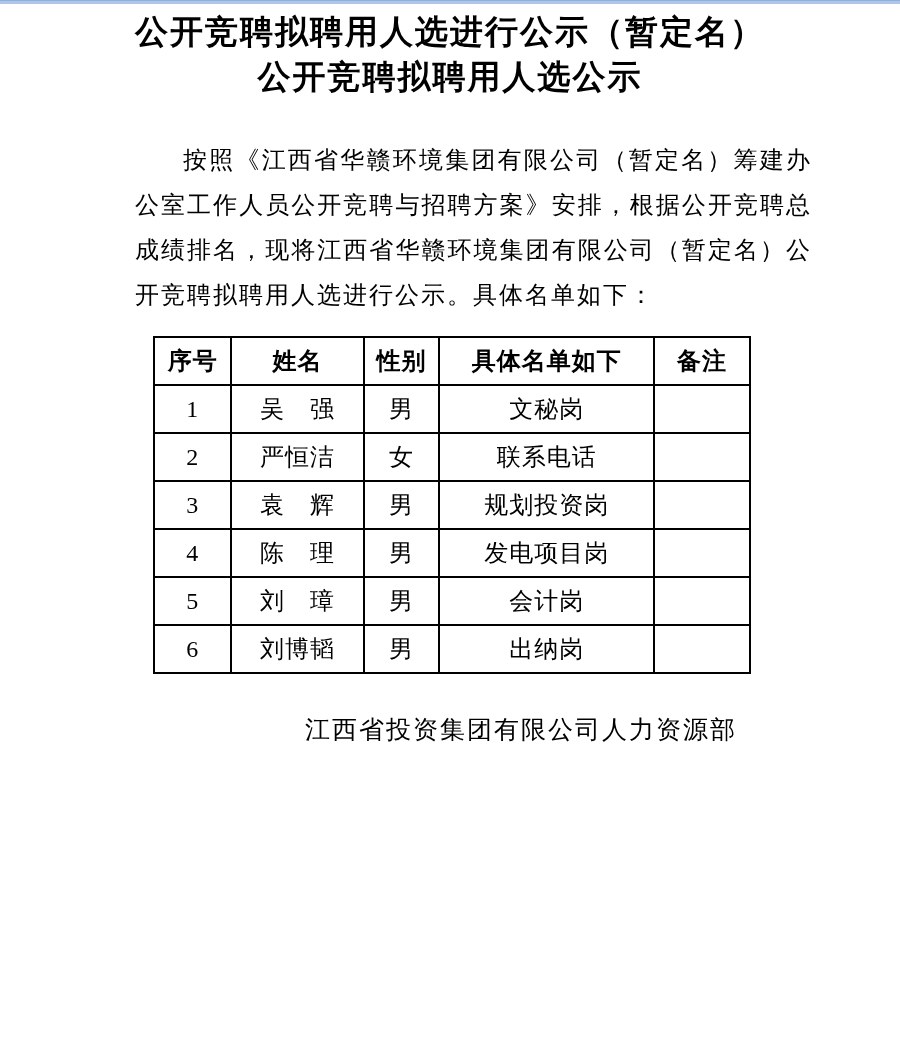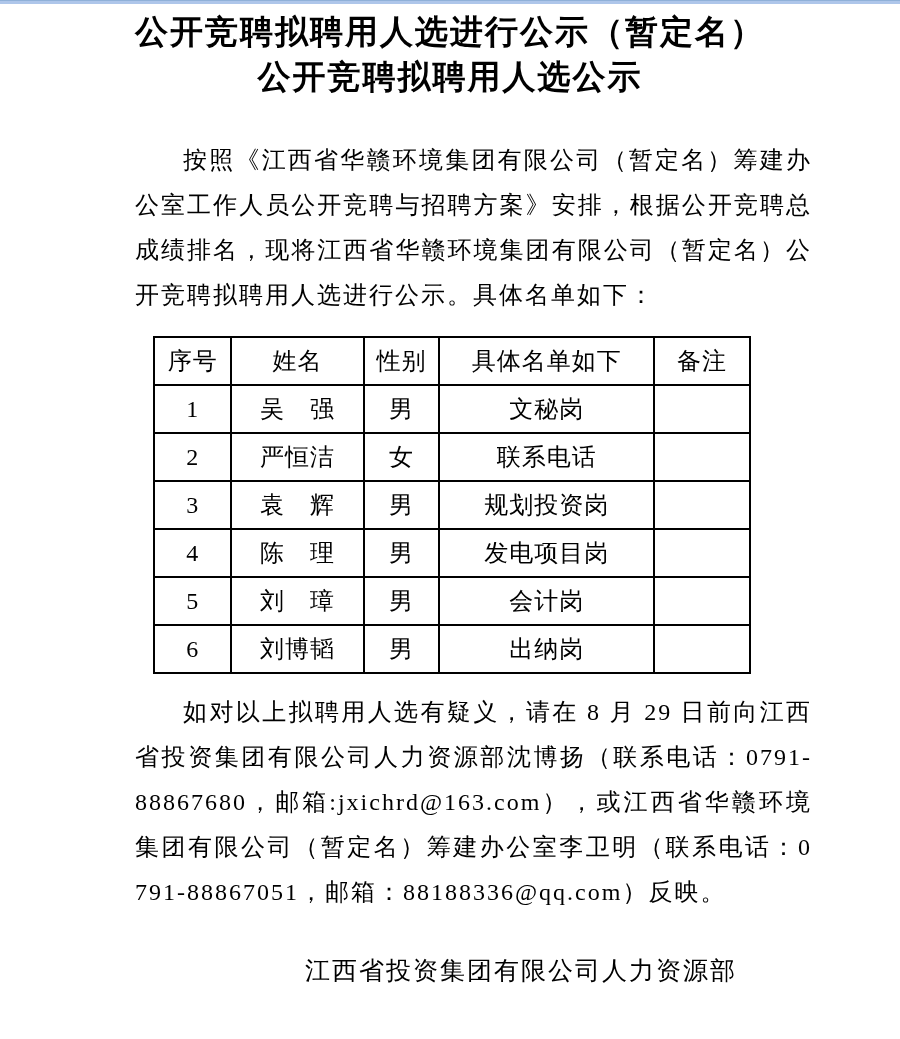--- a/index.html
+++ b/index.html
@@ -50,21 +50,21 @@
   table.candidates th,
   table.candidates td {
     border: 2px solid #000000;
     height: 48px;
     text-align: center;
     vertical-align: middle;
     font-size: 24px;
     letter-spacing: 1px;
     overflow: hidden;
   }
-  table.candidates th { font-weight: normal; }
+  table.candidates th { font-weight: bold; }
   col.c-index { width: 13%; }
   col.c-name  { width: 22.2%; }
   col.c-sex   { width: 12.7%; }
   col.c-post  { width: 36%; }
   col.c-note  { width: 16.1%; }
   .sign-block {
     width: fit-content;
     margin-left: auto;
     margin-right: 75px;
     margin-top: 36px;
@@ -145,20 +145,19 @@
       <tr>
         <td>6</td>
         <td>刘博韬</td>
         <td>男</td>
         <td>出纳岗</td>
         <td></td>
       </tr>
     </tbody>
   </table>
 
-  <p class="para para-objection">如对以上拟聘用人选有疑义，请在 8 月 29 日前向江西省投资集团有限公司人力资源部沈博扬（联系电话：0791-88867680，邮箱:jxichrd@163.com），或江西省华赣环境集团有限公司（暂定名）筹建办公室李卫明（联系电话：0791-88867051，邮箱：88188336@qq.com）反映。</p>
 
   <div class="sign-block">
     <div class="sign-org">江西省投资集团有限公司人力资源部</div>
 
   </div>
 
 </div>
 
 </body></html>

